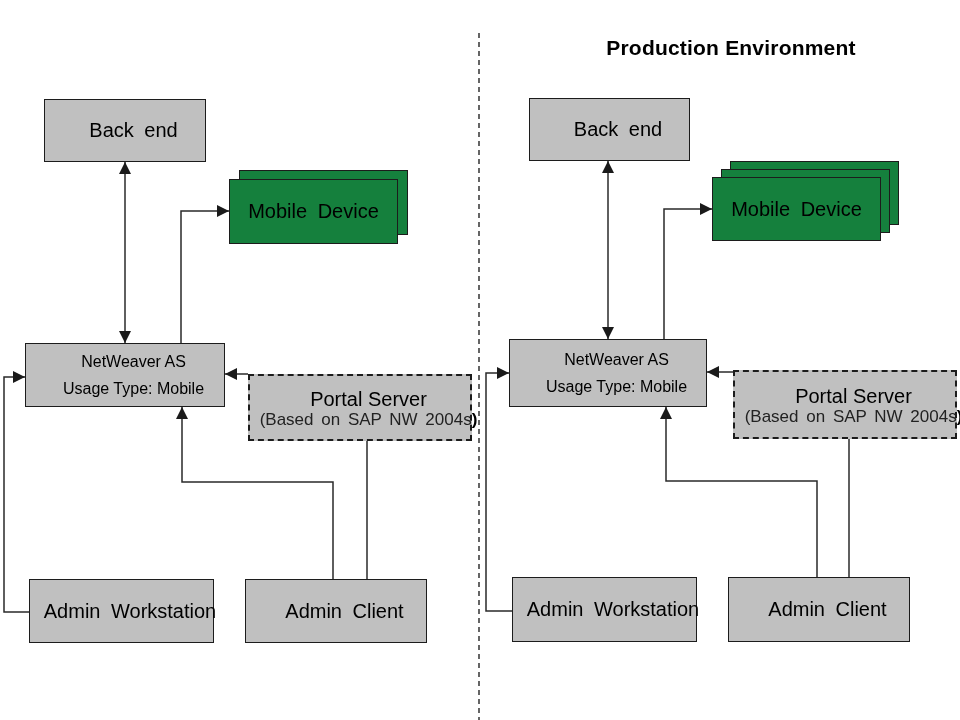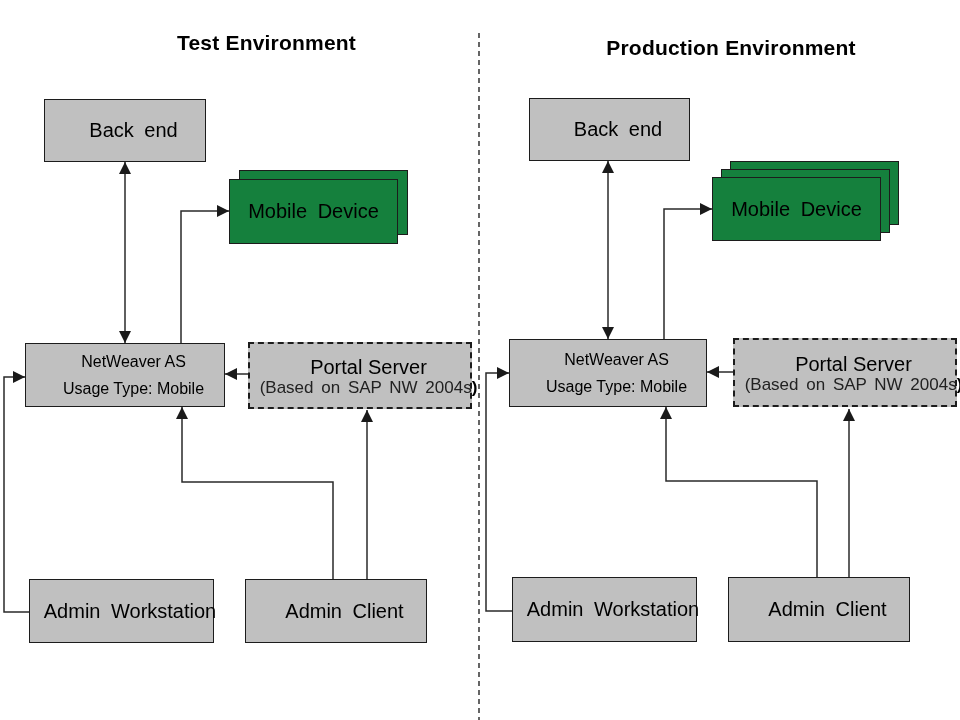--- a/index.html
+++ b/index.html
@@ -14,21 +14,21 @@
     position:absolute;text-align:center;font-weight:bold;font-size:21px;
     letter-spacing:0.2px;white-space:nowrap;
   }
   .node{
     position:absolute;background:#c0c0c0;border:1.5px solid #1c1c1c;
     box-sizing:border-box;display:flex;align-items:center;justify-content:center;
     text-align:center;
     padding-left:17px;
   }
   .node-label{font-size:20px;word-spacing:5px;white-space:nowrap;}
-  .node.dashed{border:2px dashed #1c1c1c;flex-direction:column;justify-content:center;}
+  .node.dashed{border:2px dashed #1c1c1c;flex-direction:column;justify-content:center;margin-top:32px;}
   .portal-title{font-size:20px;line-height:24px;white-space:nowrap;}
   .portal-subtitle{font-size:17px;line-height:18px;word-spacing:3px;color:#222;white-space:nowrap;}
   .portal-subtitle .close-paren{font-weight:bold;color:#000;}
   .two-line{line-height:27px;font-size:16px;text-align:center;}
   .stack{position:absolute;}
   .stack .layer{
     position:absolute;background:#15803d;border:1.5px solid #1c1c1c;
     box-sizing:border-box;display:flex;align-items:center;justify-content:center;
   }
 </style>
@@ -54,21 +54,20 @@
     <line x1="367" y1="579" x2="367" y2="410" stroke="#2a2a2a" stroke-width="1.5" marker-end="url(#arr)"></line>
 
     <line x1="608" y1="161" x2="608" y2="339" stroke="#2a2a2a" stroke-width="1.5" marker-start="url(#arr)" marker-end="url(#arr)"></line>
     <polyline points="664,339 664,209 712,209" fill="none" stroke="#2a2a2a" stroke-width="1.5" marker-end="url(#arr)"></polyline>
     <line x1="733" y1="372" x2="707" y2="372" stroke="#2a2a2a" stroke-width="1.5" marker-end="url(#arr)"></line>
     <polyline points="512,611 486,611 486,373 509,373" fill="none" stroke="#2a2a2a" stroke-width="1.5" marker-end="url(#arr)"></polyline>
     <polyline points="817,577 817,481 666,481 666,407" fill="none" stroke="#2a2a2a" stroke-width="1.5" marker-end="url(#arr)"></polyline>
     <line x1="849" y1="577" x2="849" y2="409" stroke="#2a2a2a" stroke-width="1.5" marker-end="url(#arr)"></line>
   </svg>
 
-  <div class="env-title" style="left:150px;top:31px;width:233px;">Test Environment</div>
 
   <div class="node" style="left:44px;top:99px;width:162px;height:63px;">
     <span class="node-label">Back end</span>
   </div>
 
   <div class="stack" style="left:229px;top:170px;width:180px;height:75px;">
     <div class="layer" style="left:10px;top:0;width:169px;height:65px;"></div>
     <div class="layer" style="left:0;top:9px;width:169px;height:65px;">
       <span class="node-label">Mobile Device</span>
     </div>

